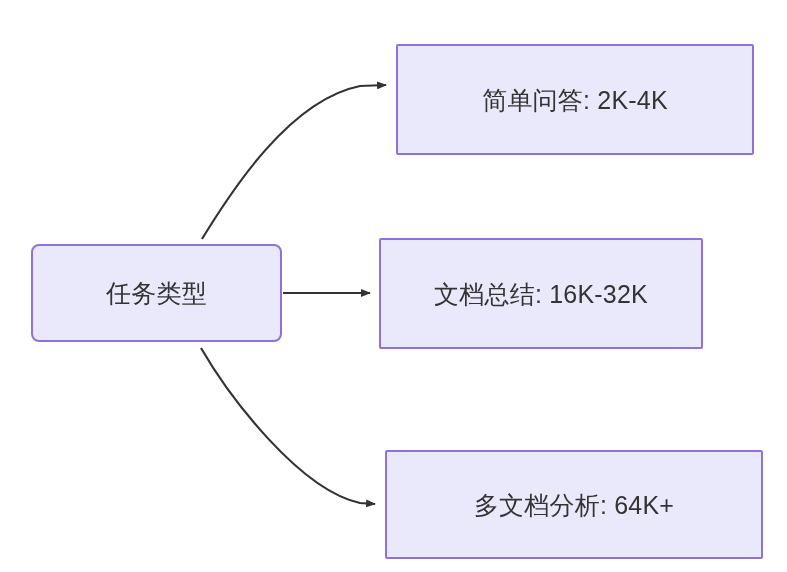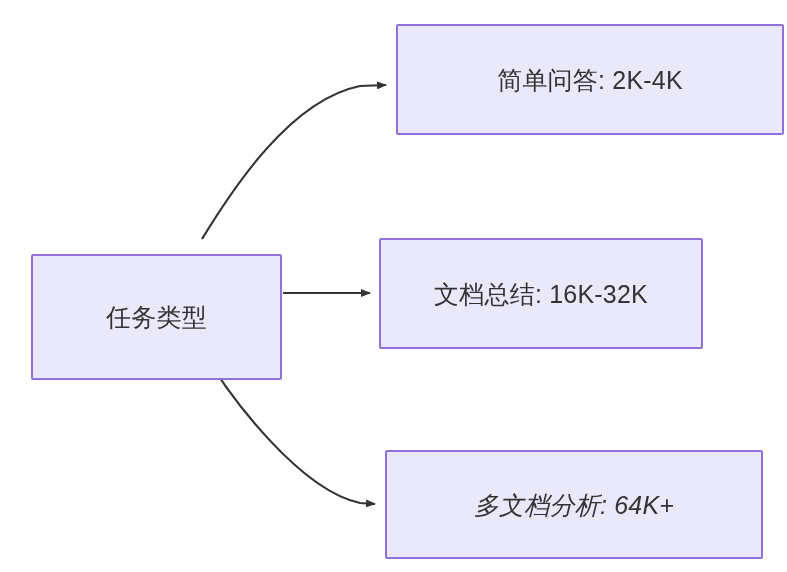--- a/index.html
+++ b/index.html
@@ -39,24 +39,24 @@
   }
   .node-label {
     color: #333333;
     font-size: 25px;
     line-height: 1.2;
     letter-spacing: 0.2px;
     white-space: nowrap;
     text-align: center;
   }
   
-  #node-root      { left: 31px;  top: 254px; width: 251px; height: 126px; }
-  #node-simple-qa { left: 396px; top: 24px;  width: 388px; height: 111px; }
+  #node-root      { left: 31px;  top: 244px; width: 251px; height: 98px; border-radius: 8px; }
+  #node-simple-qa { left: 396px; top: 44px;  width: 358px; height: 111px; }
   #node-doc-sum   { left: 379px; top: 238px; width: 324px; height: 111px; }
-  #node-multi-doc { left: 385px; top: 450px; width: 378px; height: 109px; font-style: italic; }
+  #node-multi-doc { left: 385px; top: 450px; width: 378px; height: 109px; }
 </style>
 </head>
 <body>
 
 <div id="diagram">
 
   <svg id="edge-layer" viewBox="0 0 787 572" width="787" height="572" xmlns="http://www.w3.org/2000/svg">
     <defs>
       <marker id="arrowhead" markerWidth="10" markerHeight="8" refX="9" refY="4" orient="auto" markerUnits="userSpaceOnUse">
         <path d="M 0 0 L 10 4 L 0 8 z" fill="#333333"></path>

